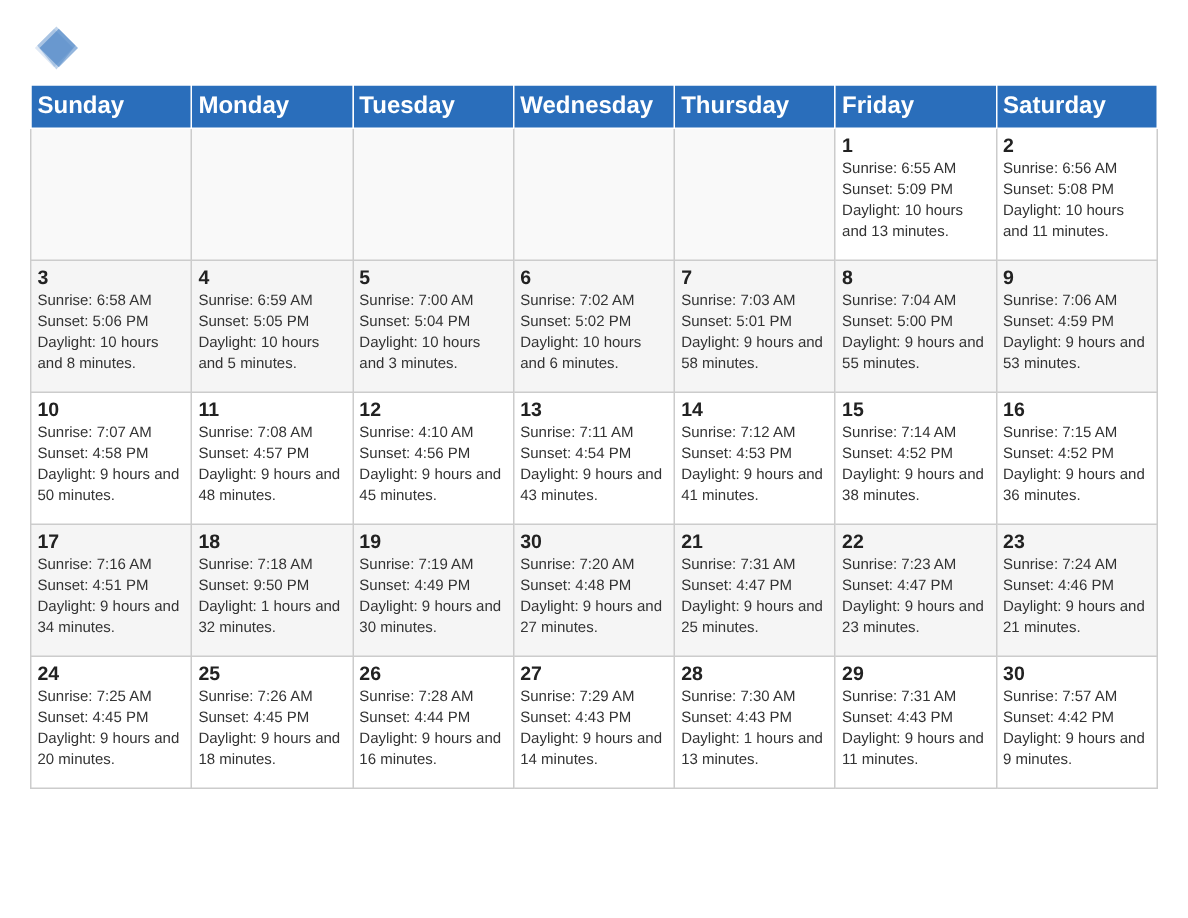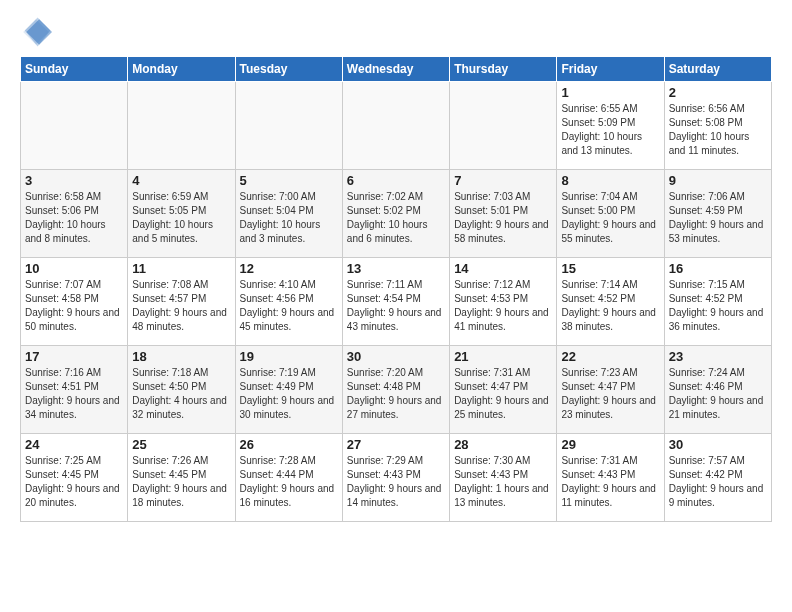--- a/index.html
+++ b/index.html
@@ -45,21 +45,21 @@
       color: #444;
     }
     .calendar {
       width: 100%;
       border-collapse: collapse;
       table-layout: fixed;
     }
     .calendar th {
       background-color: #2a6ebb;
       color: #fff;
-      font-size: 12px;
+      font-size: 16px;
       font-weight: bold;
       padding: 5px 4px;
       text-align: left;
       border: 1px solid #fff;
     }
     .calendar td {
       border: 1px solid #ccc;
       vertical-align: top;
       padding: 3px 4px;
       font-size: 10px;
@@ -234,22 +234,22 @@
       <tr>
         <td>
           <span class="day-number">17</span>
           <div class="cell-text">Sunrise: 7:16 AM</div>
           <div class="cell-text">Sunset: 4:51 PM</div>
           <div class="cell-text">Daylight: 9 hours and 34 minutes.</div>
         </td>
         <td>
           <span class="day-number">18</span>
           <div class="cell-text">Sunrise: 7:18 AM</div>
-          <div class="cell-text">Sunset: 4:50 PM</div>
-          <div class="cell-text">Daylight: 4 hours and 32 minutes.</div>
+          <div class="cell-text">Sunset: 9:50 PM</div>
+          <div class="cell-text">Daylight: 1 hours and 32 minutes.</div>
         </td>
         <td>
           <span class="day-number">19</span>
           <div class="cell-text">Sunrise: 7:19 AM</div>
           <div class="cell-text">Sunset: 4:49 PM</div>
           <div class="cell-text">Daylight: 9 hours and 30 minutes.</div>
         </td>
         <td>
           <span class="day-number">30</span>
           <div class="cell-text">Sunrise: 7:20 AM</div>

